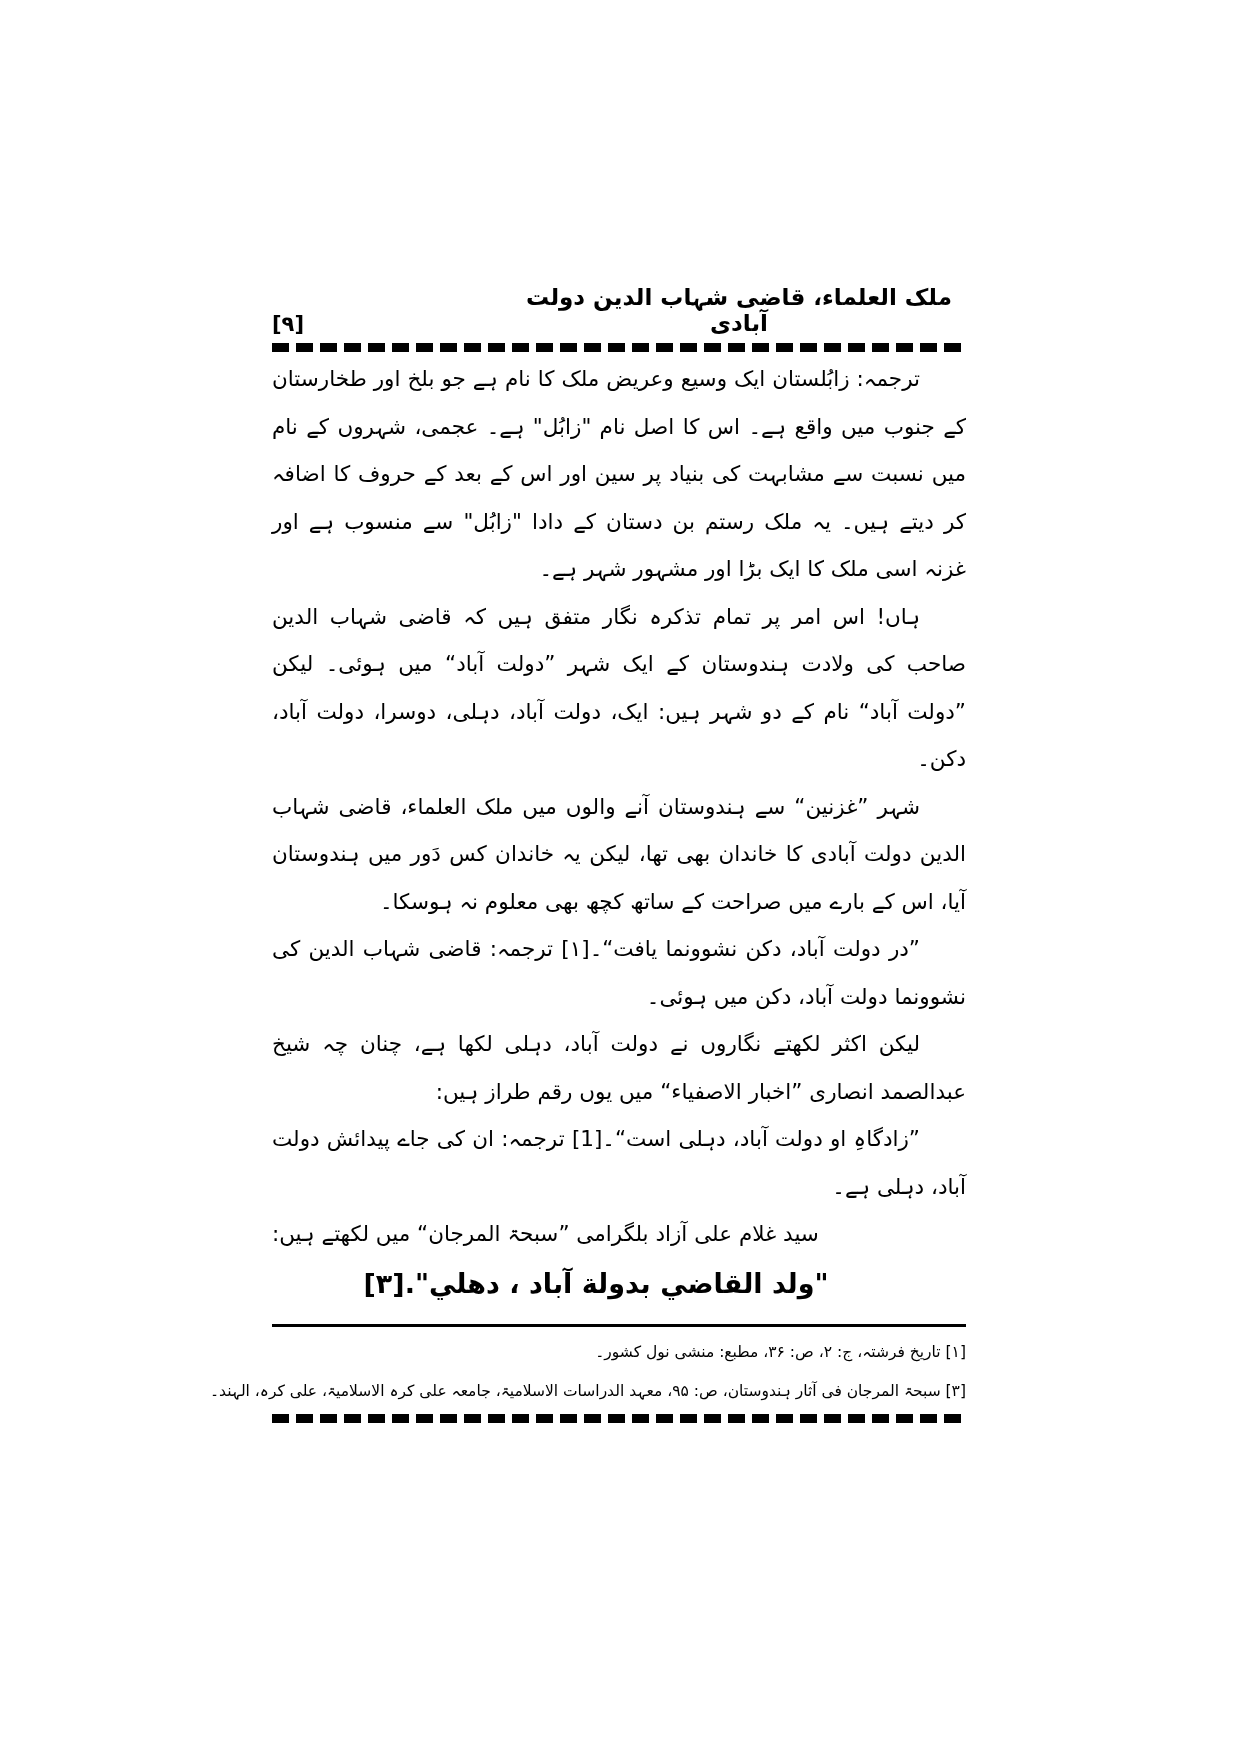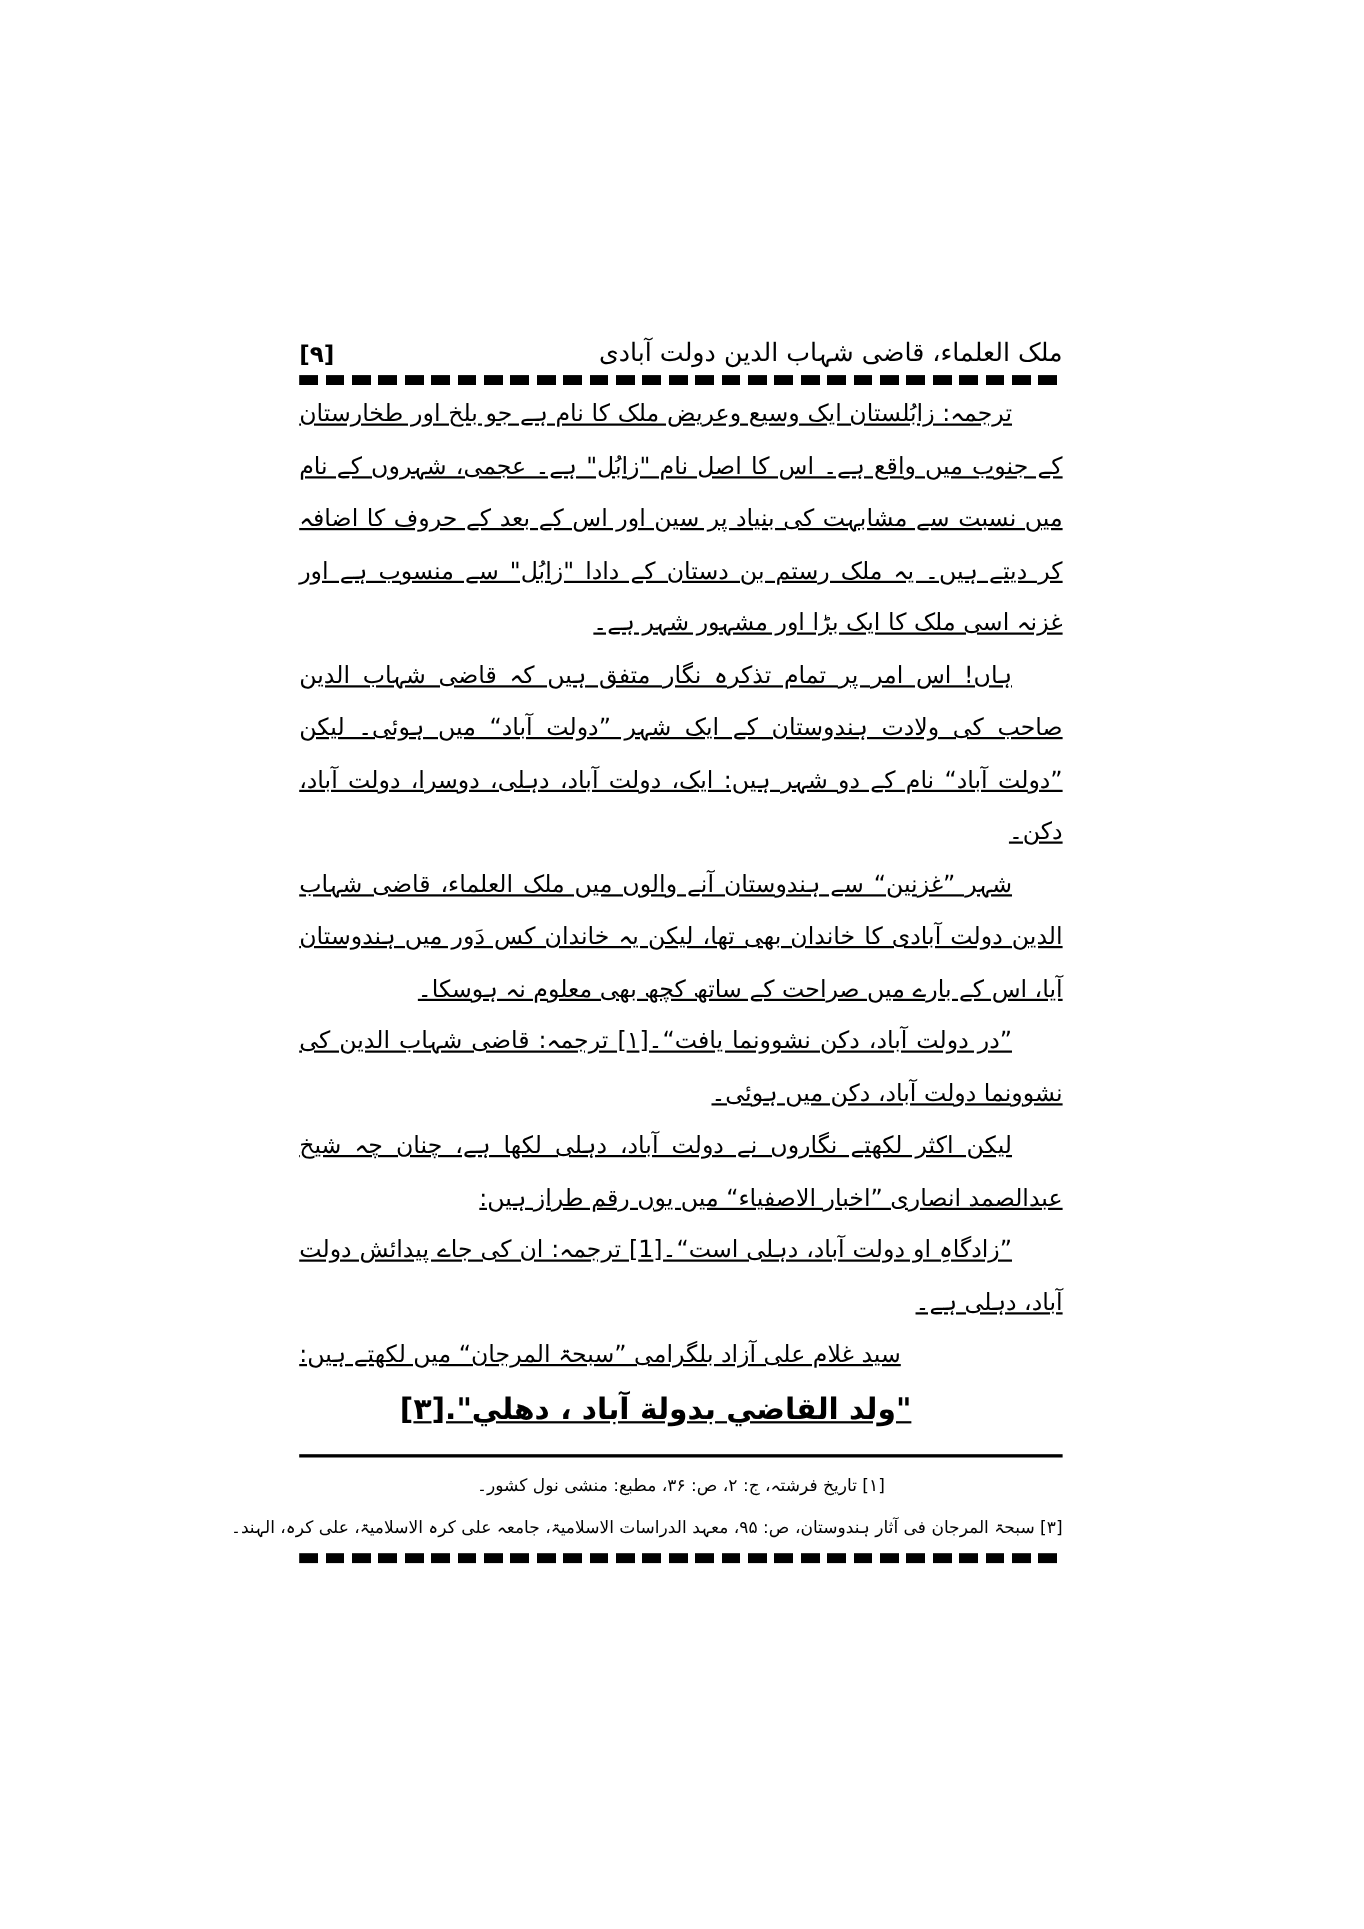--- a/index.html
+++ b/index.html
@@ -31,44 +31,43 @@
   .page-num {
     width: 80px;
     text-align: left;
     font-size: 21px;
     font-weight: bold;
     letter-spacing: 2px;
   }
   .header-title {
     flex: 1;
     direction: rtl;
-    text-align: right;
+    text-align: center;
     padding-left: 160px; 
     font-size: 23px;
-    font-weight: normal;
+    font-weight: bold;
   }
   
   .rule-dashed {
     height: 9px;
     background: repeating-linear-gradient(90deg, #000 0 17px, transparent 17px 24px);
   }
   .rule-top { margin-top: 7px; }
   .rule-bottom { margin-top: 3px; }
   
   .body-text {
     direction: rtl;
     text-align: justify;
     font-size: 21.5px;
     line-height: 47.5px;
     margin-top: 3px;
   }
   .body-text p {
     margin: 0;
     text-indent: 46px;
-    text-decoration: underline;
   }
   .body-text p.wide-indent {
     text-indent: 115px;
     text-align: left;
   }
   .arabic-line {
     direction: rtl;
     text-align: center;
     font-size: 27px;
     font-weight: bold;
@@ -76,21 +75,21 @@
     margin: 0;
   }
   
   .fn-rule {
     border: none;
     border-top: 3px solid #000;
     margin: 14px 0 0 0;
   }
   .footnotes {
     direction: rtl;
-    text-align: center;
+    text-align: right;
     font-size: 15.5px;
     line-height: 39px;
     margin-top: 6px;
   }
   .footnote {
     white-space: nowrap;
   }
 </style>
 </head>
 <body>

